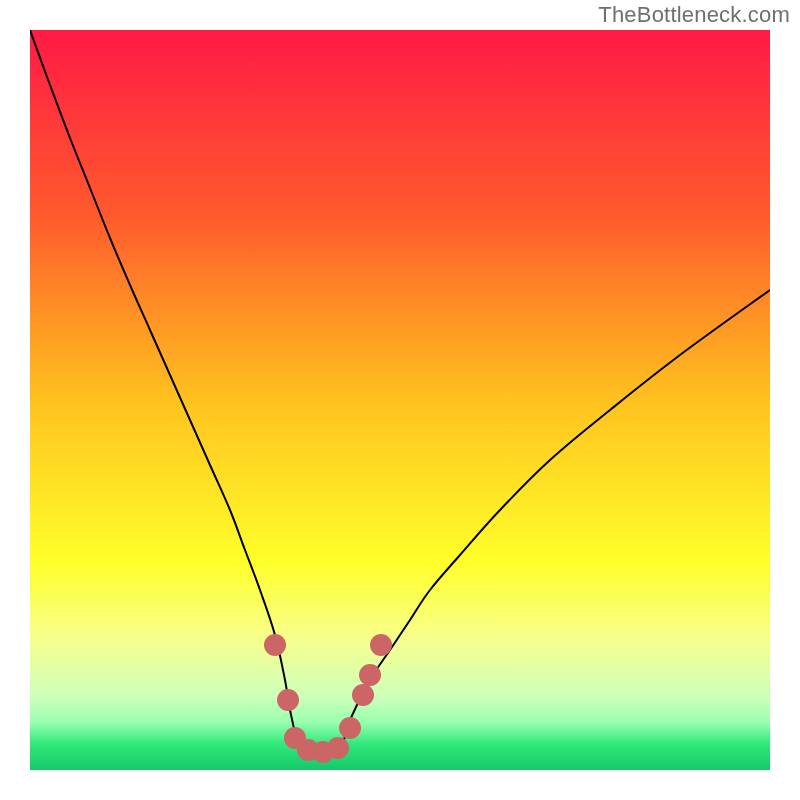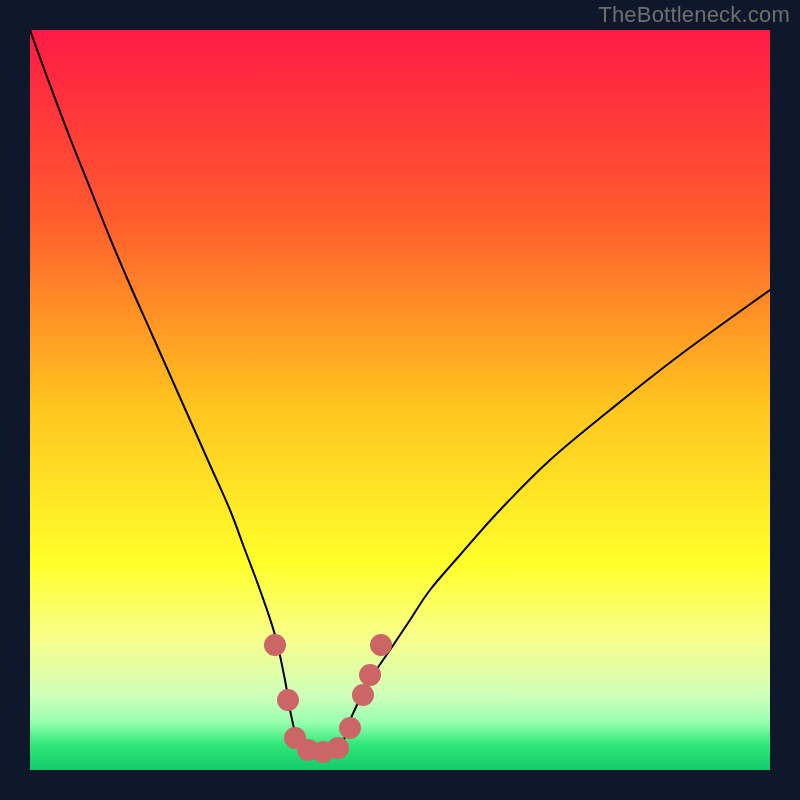--- a/index.html
+++ b/index.html
@@ -10,21 +10,21 @@
     background: #000;
     overflow: hidden;
     font-family: Arial, Helvetica, sans-serif;
   }
   .frame {
     position: absolute;
     top: 0;
     left: 0;
     width: 800px;
     height: 800px;
-    background: #0f172a;
+    background: #ffffff;
   }
   .watermark {
     position: absolute;
     top: 2px;
     right: 10px;
     color: #6f6f6f;
     font-size: 22px;
     font-weight: 400;
     letter-spacing: 0.2px;
     z-index: 50;

